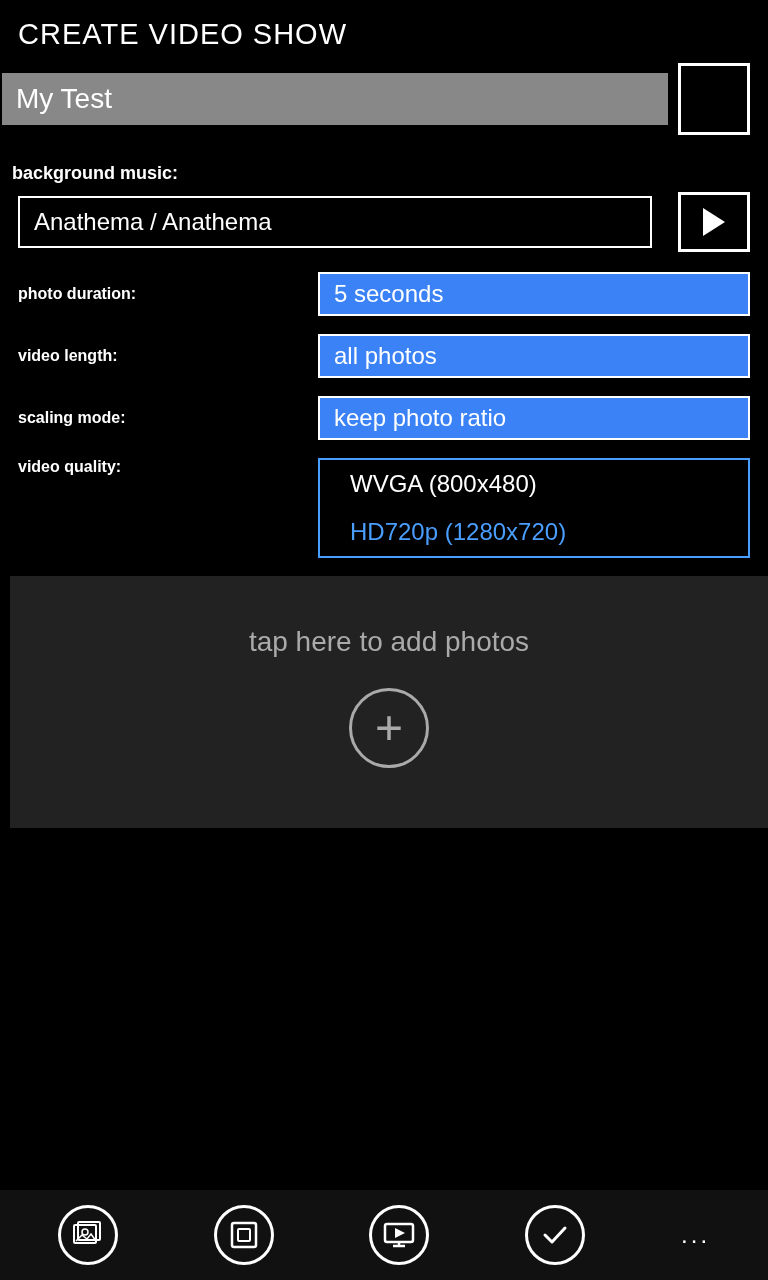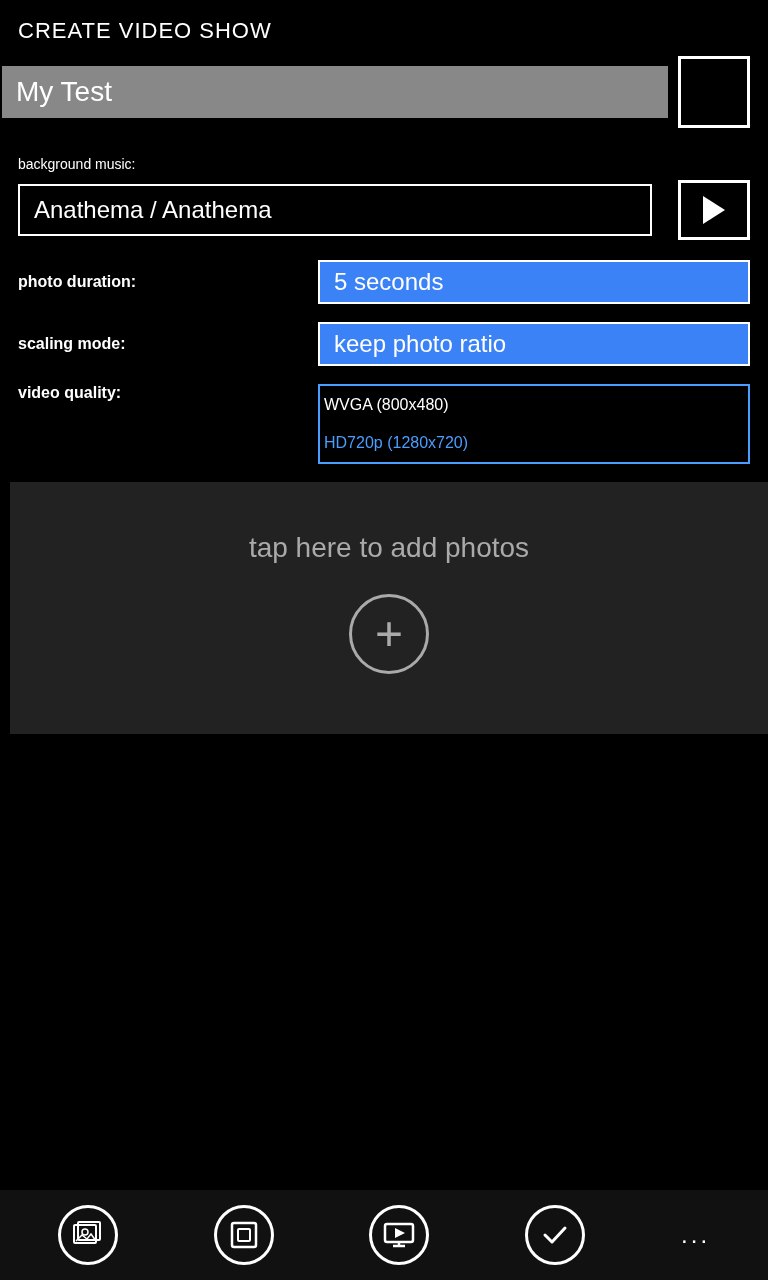--- a/index.html
+++ b/index.html
@@ -8,21 +8,21 @@
       background: #000;
       color: #fff;
       font-family: 'Segoe UI', Arial, sans-serif;
       width: 768px;
       min-height: 1280px;
       position: relative;
       overflow-x: hidden;
     }
 
     .page-title {
-      font-size: 22px;
+      font-size: 29px;
       font-weight: 300;
       letter-spacing: 1px;
       padding: 18px 18px 12px 18px;
       text-transform: uppercase;
     }
 
     .title-row {
       display: flex;
       align-items: center;
       padding: 0 18px 18px 2px;
@@ -41,23 +41,23 @@
 
     .thumbnail-box {
       width: 72px;
       height: 72px;
       border: 3px solid #fff;
       background: #000;
       flex-shrink: 0;
     }
 
     .section-label {
-      font-size: 14px;
-      font-weight: normal;
-      padding: 10px 18px 8px 18px;
+      font-size: 18px;
+      font-weight: bold;
+      padding: 10px 18px 8px 12px;
     }
 
     .music-row {
       display: flex;
       align-items: center;
       padding: 0 18px 20px 18px;
       gap: 26px;
     }
 
     .music-input {
@@ -116,22 +116,22 @@
       padding: 6px 14px;
     }
 
     .dropdown-open {
       flex: 1;
       border: 2px solid #4a9eff;
       background: #000;
     }
 
     .dropdown-option {
-      font-size: 16px;
-      padding: 10px 4px;
+      font-size: 24px;
+      padding: 10px 30px;
       color: #fff;
       cursor: pointer;
     }
 
     .dropdown-option.selected {
       color: #4a9eff;
     }
 
     .add-photos-area {
       background: #222;
@@ -224,20 +224,24 @@
   </div>
 </div>
 
 <div class="settings-area">
 
   <div class="setting-row">
     <div class="setting-label">photo duration:</div>
     <div class="setting-value">5 seconds</div>
   </div>
 
+  <div class="setting-row">
+    <div class="setting-label">video length:</div>
+    <div class="setting-value">all photos</div>
+  </div>
 
   <div class="setting-row">
     <div class="setting-label">scaling mode:</div>
     <div class="setting-value">keep photo ratio</div>
   </div>
 
   <div class="setting-row" style="align-items:flex-start;">
     <div class="setting-label">video quality:</div>
     <div class="dropdown-open">
       <div class="dropdown-option">WVGA (800x480)</div>

